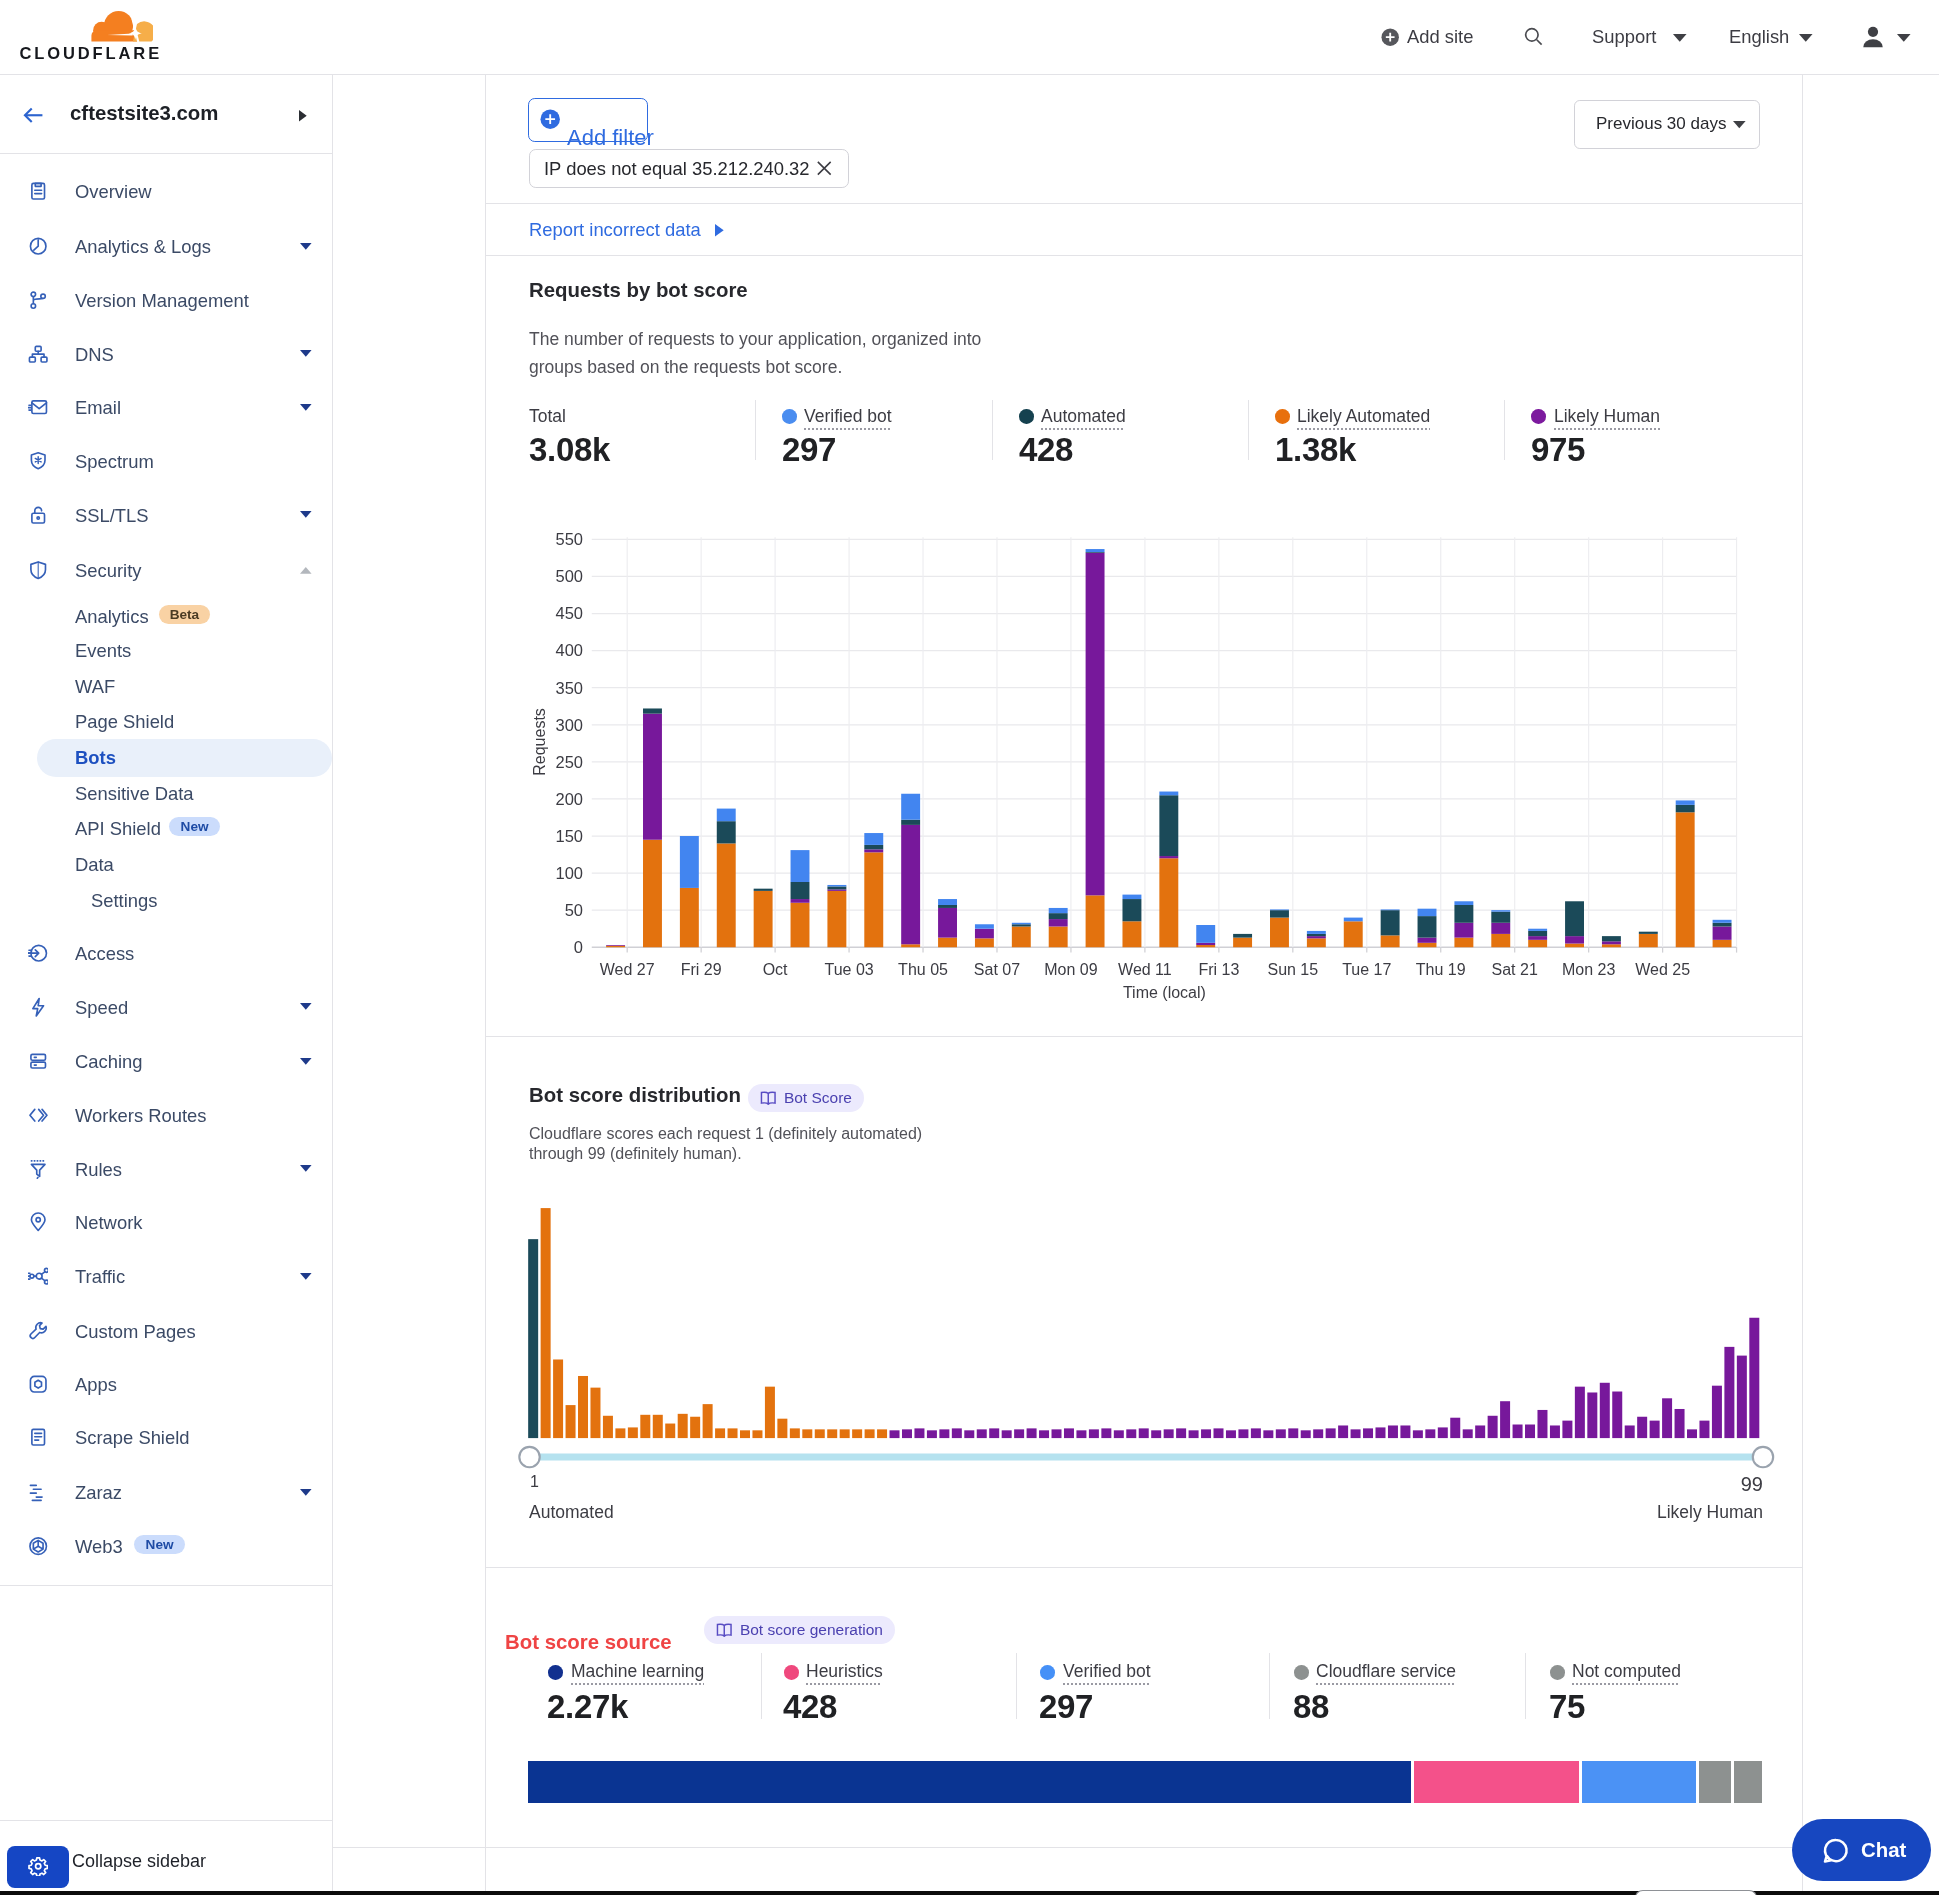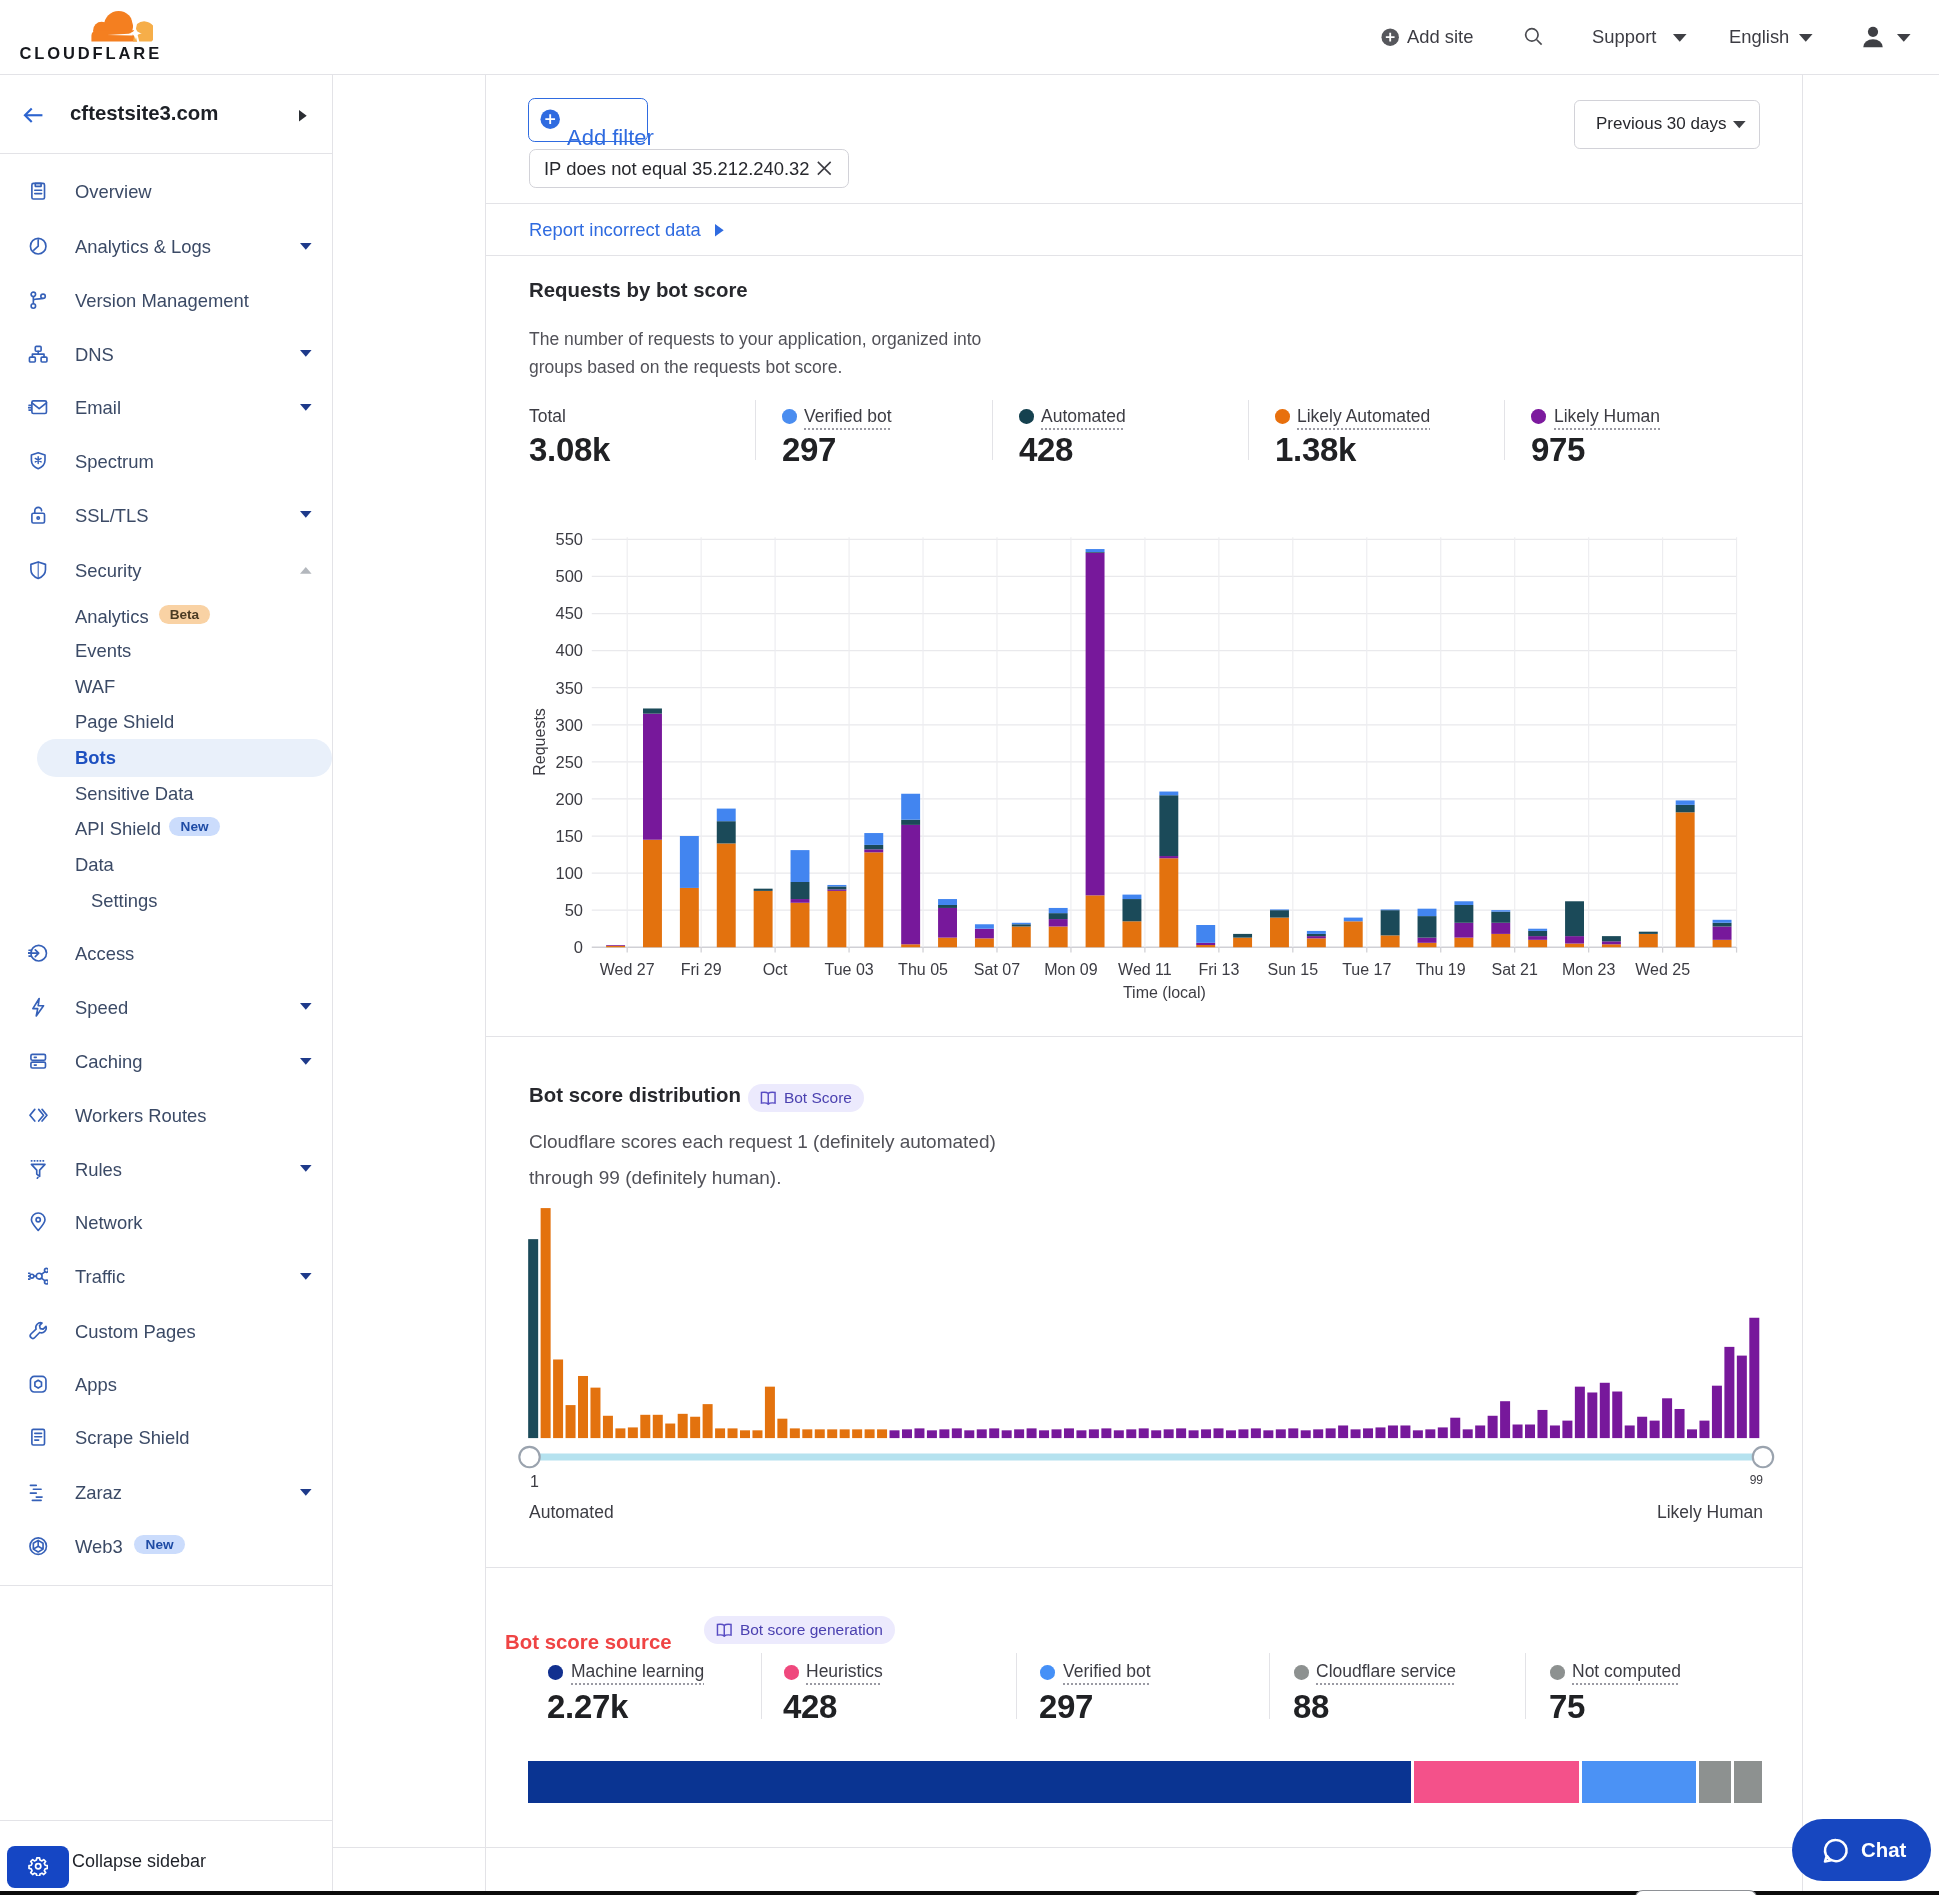--- a/index.html
+++ b/index.html
@@ -451,21 +451,21 @@
 <text x="1200" y="1028" text-anchor="middle" font-size="16.5" fill="#3c3c43">Time (local)</text>
 <text x="562" y="764" text-anchor="middle" font-size="16.5" fill="#3c3c43" transform="rotate(-90 562 764)">Requests</text>
 </svg>
 <div class="abs" style="left:529px;top:1084px;font-size:20.4px;font-weight:700;color:#27282d;">Bot score distribution</div>
 <div class="abs" style="left:748px;top:1084px;height:28px;background:#eceafd;border-radius:14.6px;display:flex;align-items:center;padding:0 11.6px;">
   <svg width="16.5" height="14.6" viewBox="0 0 17 15" fill="none" stroke="#584cc3" stroke-width="1.5">
       <path d="M8.5 2.5 C7 1 4.5 1 1.5 1.5 V12.5 C4.5 12 7 12 8.5 13.5 C10 12 12.5 12 15.5 12.5 V1.5 C12.5 1 10 1 8.5 2.5 Z M8.5 2.5 V13.5"></path>
     </svg>
   <span style="font-size:15.5px;color:#4b41b0;margin-left:7.8px;">Bot Score</span>
 </div>
-<div class="abs" style="left:529px;top:1124px;font-size:19px;color:#515158;line-height:36px;">Cloudflare scores each request 1 (definitely automated)<br>through 99 (definitely human).</div>
+<div class="abs" style="left:529px;top:1124px;font-size:16px;color:#515158;line-height:20px;">Cloudflare scores each request 1 (definitely automated)<br>through 99 (definitely human).</div>
 <svg class="abs" style="left:514px;top:1194px;" width="1281" height="330" viewBox="530 1230 1320 340" font-family="Liberation Sans,sans-serif">
 <rect x="544.60" y="1276.50" width="10.3" height="205" fill="#1b4a59"></rect>
 <rect x="557.44" y="1244.50" width="10.3" height="237" fill="#e3720e"></rect>
 <rect x="570.28" y="1400.50" width="10.3" height="81" fill="#e3720e"></rect>
 <rect x="583.12" y="1447.50" width="10.3" height="34" fill="#e3720e"></rect>
 <rect x="595.96" y="1417.50" width="10.3" height="64" fill="#e3720e"></rect>
 <rect x="608.80" y="1429.50" width="10.3" height="52" fill="#e3720e"></rect>
 <rect x="621.64" y="1458.50" width="10.3" height="23" fill="#e3720e"></rect>
 <rect x="634.48" y="1471.50" width="10.3" height="10" fill="#e3720e"></rect>
 <rect x="647.32" y="1470.50" width="10.3" height="11" fill="#e3720e"></rect>
@@ -557,21 +557,21 @@
 <rect x="1751.56" y="1463.50" width="10.3" height="18" fill="#77189b"></rect>
 <rect x="1764.40" y="1427.50" width="10.3" height="54" fill="#77189b"></rect>
 <rect x="1777.24" y="1387.50" width="10.3" height="94" fill="#77189b"></rect>
 <rect x="1790.08" y="1396.50" width="10.3" height="85" fill="#77189b"></rect>
 <rect x="1802.92" y="1357.50" width="10.3" height="124" fill="#77189b"></rect>
 <rect x="545" y="1497.5" width="1272" height="7" rx="3.5" fill="#b5e2ef"></rect>
 <circle cx="546" cy="1501" r="10.5" fill="#fff" stroke="#9aa3ae" stroke-width="2.2"></circle>
 <circle cx="1817" cy="1501" r="10.5" fill="#fff" stroke="#9aa3ae" stroke-width="2.2"></circle>
 </svg>
 <div class="abs" style="left:530px;top:1473px;font-size:16px;color:#3c3c43;">1</div>
-<div class="abs" style="left:1734px;top:1473px;width:29px;text-align:right;font-size:12px;color:#3c3c43;">99</div>
+<div class="abs" style="left:1734px;top:1473px;width:29px;text-align:right;font-size:20px;color:#3c3c43;">99</div>
 <div class="abs" style="left:529px;top:1502px;font-size:17.5px;color:#3c3c43;">Automated</div>
 <div class="abs" style="left:1608px;top:1502px;width:155px;text-align:right;font-size:17.5px;color:#3c3c43;">Likely Human</div>
 <div class="abs" style="left:505px;top:1616px;font-size:20.4px;font-weight:700;color:#ef4444;margin-top:15px;">Bot score source</div>
 <div class="abs" style="left:704px;top:1616px;height:28px;background:#eceafd;border-radius:14.6px;display:flex;align-items:center;padding:0 11.6px;">
   <svg width="16.5" height="14.6" viewBox="0 0 17 15" fill="none" stroke="#584cc3" stroke-width="1.5">
       <path d="M8.5 2.5 C7 1 4.5 1 1.5 1.5 V12.5 C4.5 12 7 12 8.5 13.5 C10 12 12.5 12 15.5 12.5 V1.5 C12.5 1 10 1 8.5 2.5 Z M8.5 2.5 V13.5"></path>
     </svg>
   <span style="font-size:15.5px;color:#4b41b0;margin-left:7.8px;">Bot score generation</span>
 </div>
 <div class="vline" style="left:761px;top:1653px;height:66px;"></div>

